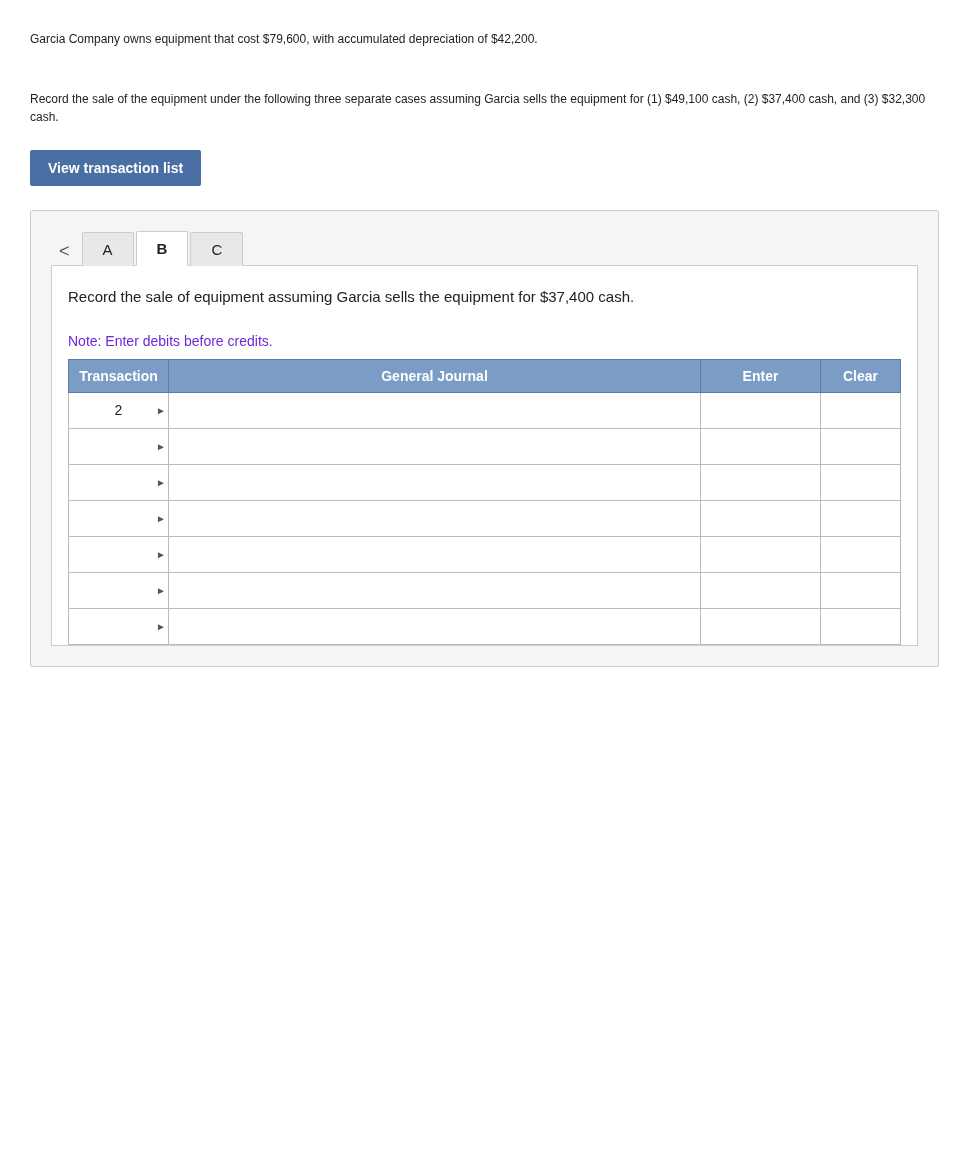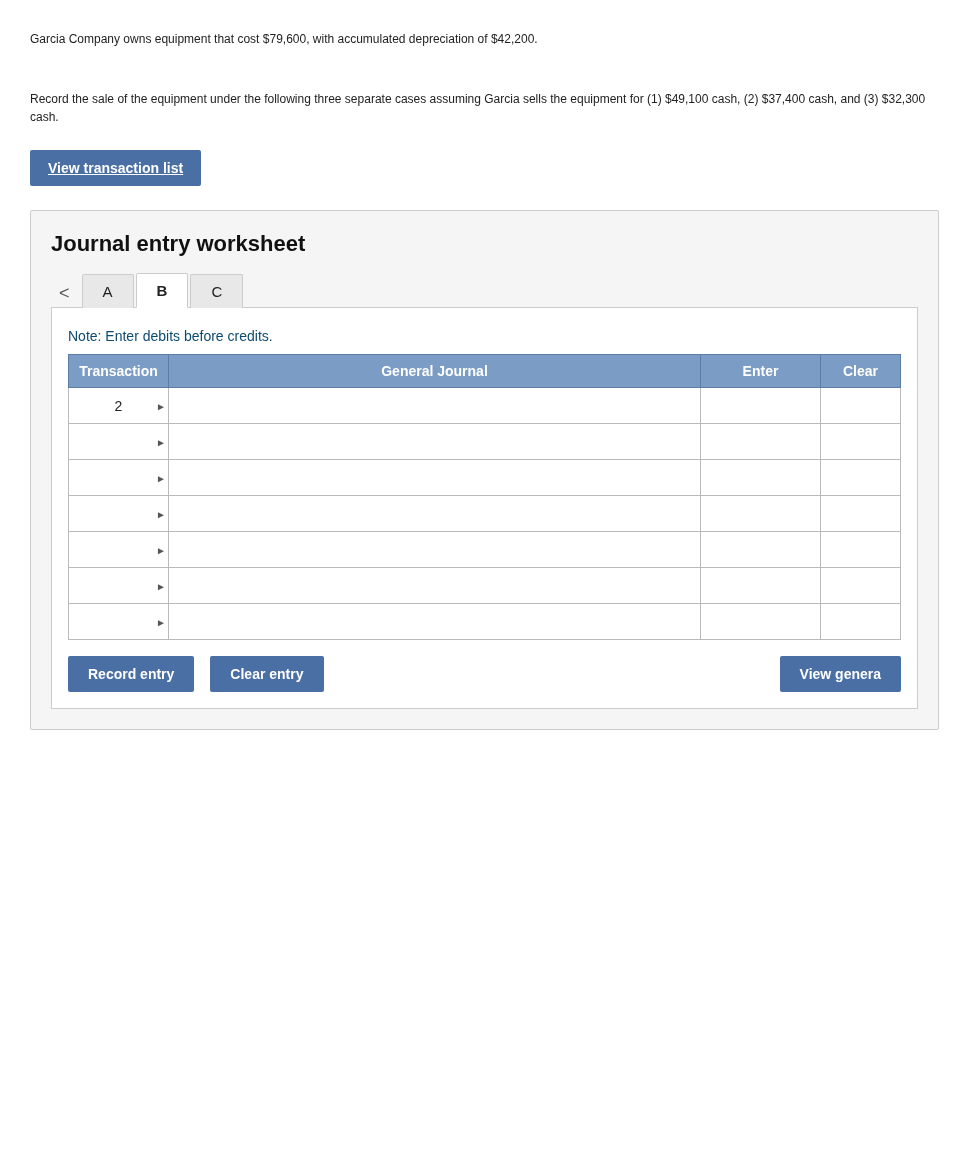--- a/index.html
+++ b/index.html
@@ -21,21 +21,20 @@
       display: inline-block;
       background-color: #4a6fa5;
       color: #fff;
       padding: 10px 18px;
       font-size: 14px;
       font-weight: 600;
       border: none;
       cursor: pointer;
       border-radius: 2px;
       margin-bottom: 24px;
-      text-decoration: underline;
     }
     .worksheet-container {
       border: 1px solid #ccc;
       background: #f5f5f5;
       padding: 20px 20px 20px 20px;
       border-radius: 2px;
     }
     .worksheet-title {
       font-size: 22px;
       font-weight: 700;
@@ -79,21 +78,21 @@
       padding: 20px 16px 0 16px;
       margin-top: -1px;
     }
     .case-description {
       font-size: 15px;
       line-height: 1.5;
       margin-bottom: 24px;
       color: #222;
     }
     .note-text {
-      color: #0c4a6e;
+      color: #6d28d9;
       font-size: 14px;
       margin-bottom: 10px;
     }
     table.journal-table {
       width: 100%;
       border-collapse: collapse;
       margin-bottom: 0;
     }
     table.journal-table thead tr th {
       background: #7a9cc5;
@@ -206,31 +205,31 @@
 
 <p class="intro-text">Garcia Company owns equipment that cost $79,600, with accumulated depreciation of $42,200.</p>
 <br>
 <p class="intro-text">Record the sale of the equipment under the following three separate cases assuming Garcia sells the equipment for (1) $49,100 cash, (2) $37,400 cash, and (3) $32,300 cash.</p>
 
 
 <button class="view-transaction-btn">View transaction list</button>
 
 
 <div class="worksheet-container">
-  <div class="worksheet-title">Journal entry worksheet</div>
 
   <div class="tabs-row">
     <button class="tab-prev">&lt;</button>
     <div class="tab">A</div>
     <div class="tab active">B</div>
     <div class="tab">C</div>
   </div>
 
   <div class="worksheet-inner">
 
+    <p class="case-description">Record the sale of equipment assuming Garcia sells the equipment for $37,400 cash.</p>
 
     <p class="note-text">Note: Enter debits before credits.</p>
 
     <table class="journal-table">
       <thead>
         <tr>
           <th class="col-transaction">Transaction</th>
           <th class="col-general">General Journal</th>
           <th class="col-debit">Enter</th>
           <th class="col-credit">Clear</th>
@@ -339,22 +338,17 @@
           <td>
             <input class="cell-num-input" type="text" style="">
           </td>
           <td>
             <input class="cell-num-input" type="text" style="">
           </td>
         </tr>
       </tbody>
     </table>
 
-    <div class="btn-row">
-      <button class="btn-record">Record entry</button>
-      <button class="btn-clear">Clear entry</button>
-      <button class="btn-view-general">View genera</button>
-    </div>
   </div>
 </div>
 
 
 
 
 </body></html>

